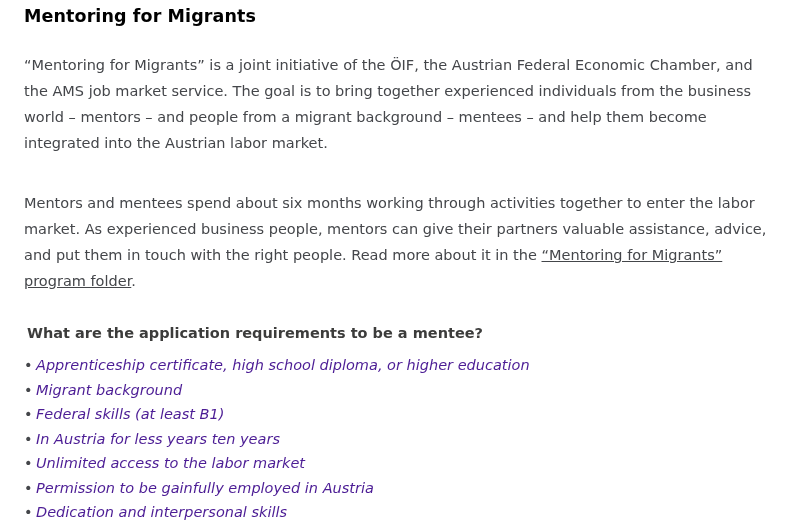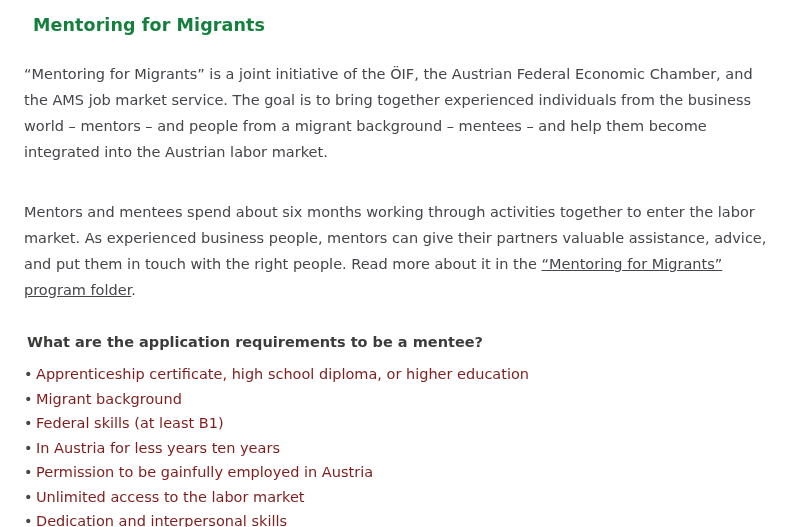--- a/index.html
+++ b/index.html
@@ -17,22 +17,22 @@
   .page {
     position: relative;
     width: 790px;
     height: 527px;
     box-sizing: border-box;
     padding: 0 14px 0 24px;
   }
   .page-title {
     font-size: 17.5px;
     font-weight: bold;
-    color: #15803d;
-    margin: 9px;
+    color: #000000;
+    margin: 0;
     padding-top: 6px;
     letter-spacing: 0.1px;
   }
   .body-para {
     font-size: 14.5px;
     line-height: 26px;
     color: #44464a;
     margin: 0;
     width: 756px;
   }
@@ -53,23 +53,24 @@
   }
   .bullet-list {
     list-style: none;
     margin: 0;
     padding: 0;
     padding-top: 5px;
   }
   .bullet-item {
     font-size: 14.5px;
     line-height: 24.5px;
-    color: #7f1d1d;
+    color: #4c1d95;
     position: relative;
     padding-left: 12px;
+    font-style: italic;
   }
   .bullet-item::before {
     content: "\2022";
     position: absolute;
     left: 0;
     top: 0;
     color: #44464a;
     font-size: 14.5px;
   }
 </style>
@@ -84,18 +85,18 @@
 
   <p class="body-para" id="para2"><span>Mentors and mentees spend about six months working through activities together to enter the labor market. As experienced business people, mentors can give their partners valuable assistance, advice, and put them in touch with the right people. Read more about it in the </span><a class="doc-link" href="#">“Mentoring for Migrants” program folder</a><span>.</span></p>
 
   <h2 class="section-heading">What are the application requirements to be a mentee?</h2>
 
   <ul class="bullet-list">
     <li class="bullet-item">Apprenticeship certificate, high school diploma, or higher education</li>
     <li class="bullet-item">Migrant background</li>
     <li class="bullet-item">Federal skills (at least B1)</li>
     <li class="bullet-item">In Austria for less years ten years</li>
+    <li class="bullet-item">Unlimited access to the labor market</li>
     <li class="bullet-item">Permission to be gainfully employed in Austria</li>
-    <li class="bullet-item">Unlimited access to the labor market</li>
     <li class="bullet-item">Dedication and interpersonal skills</li>
   </ul>
 
 </div>
 
 </body></html>

